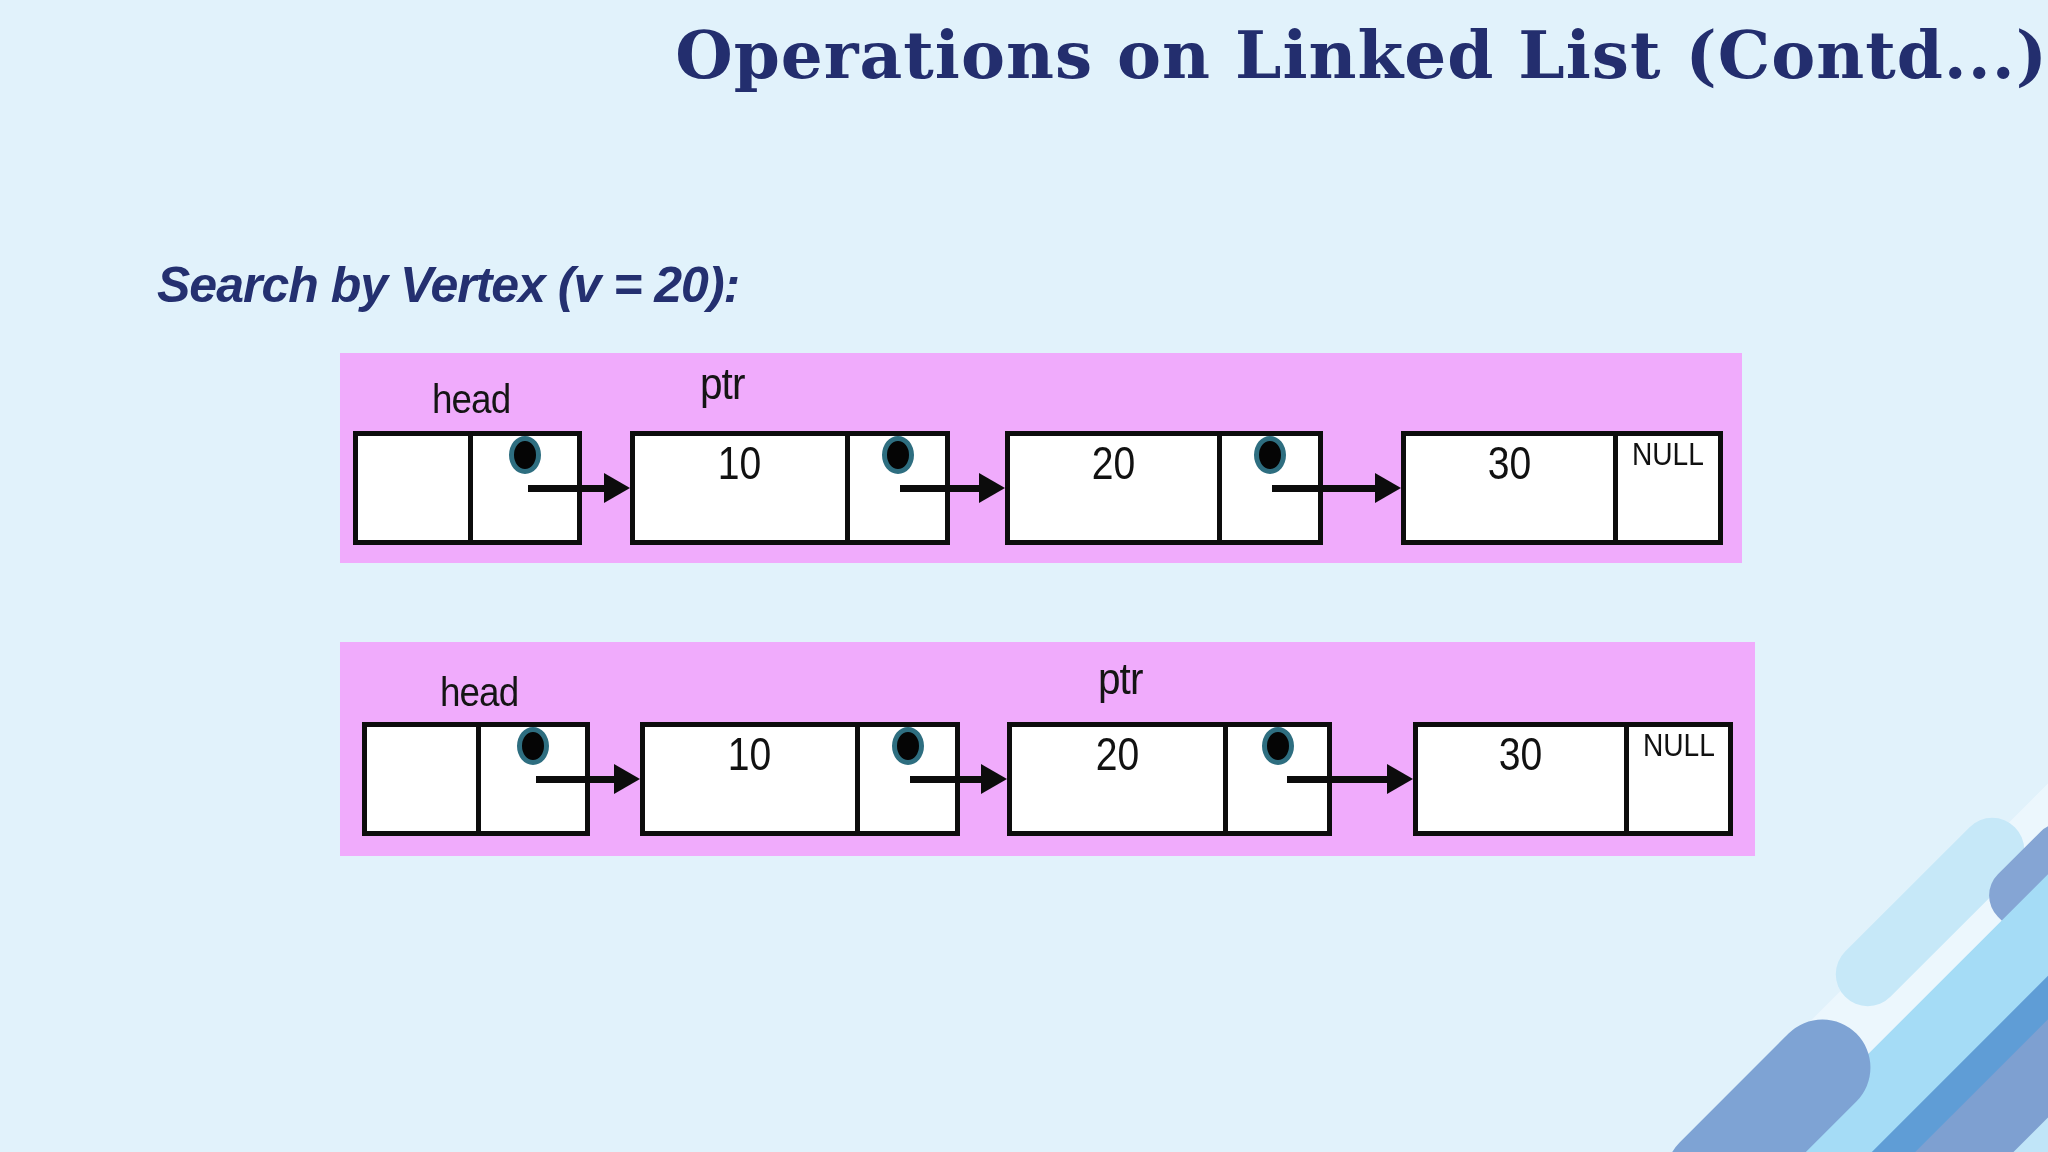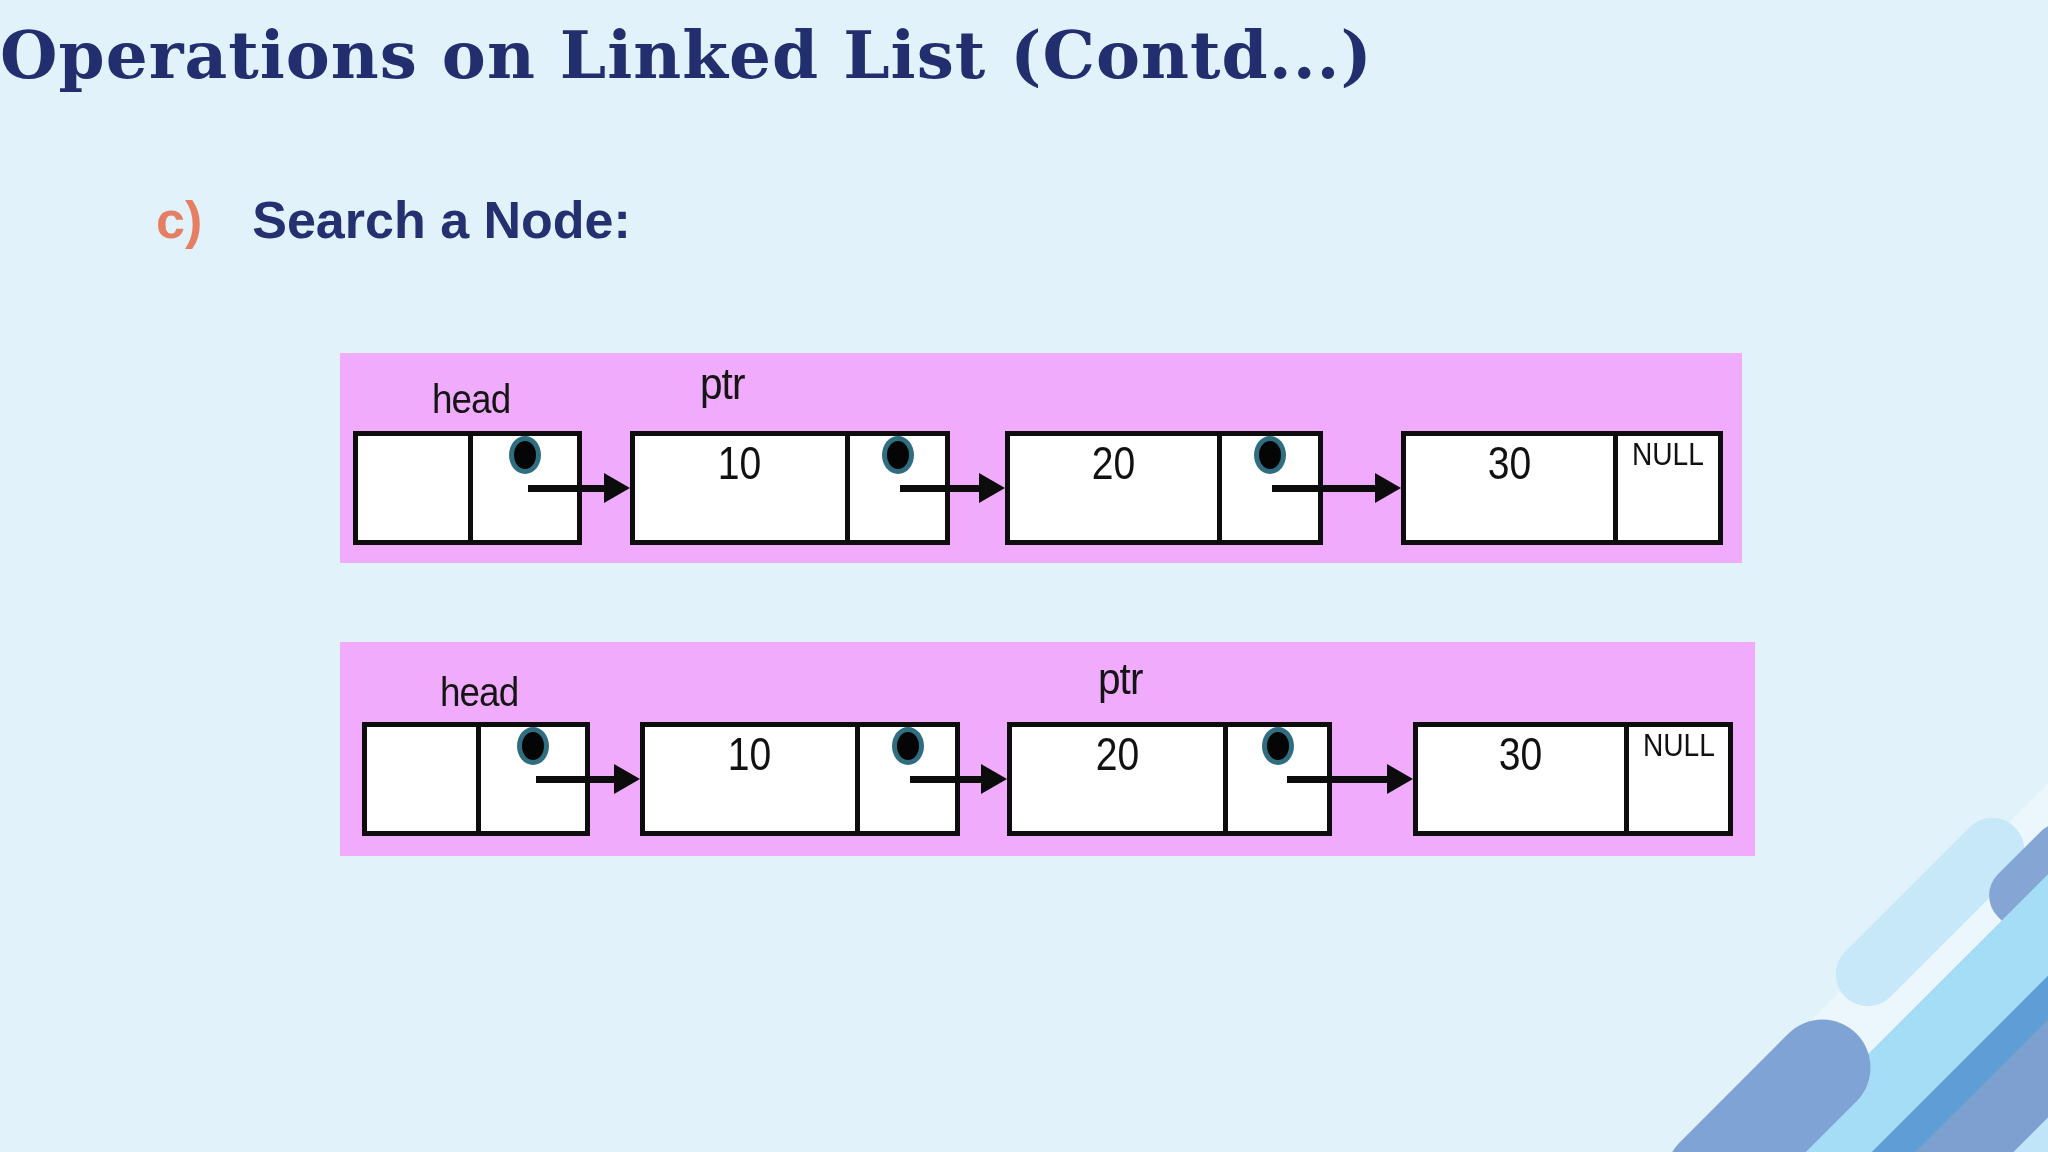--- a/index.html
+++ b/index.html
@@ -14,21 +14,21 @@
   .s-lcyan1{left:1810px;top:880px; width:240px;height:64px; background:#c6e8f8;border-radius:32px;}
   .s-slate3{left:1998px;top:837px; width:120px;height:110px;background:#85a5d4;border-radius:30px;}
   .s-cyan1 {left:1655px;top:1005px;width:560px;height:86px; background:#a5dcf6;border-radius:43px;}
   .s-med1  {left:1782px;top:1053px;width:400px;height:54px; background:#5f9dd6;border-radius:27px;}
   .s-slate1{left:1820px;top:1060px;width:420px;height:110px;background:#7ea0d1;border-radius:55px;}
   .s-lcyan2{left:1915px;top:1105px;width:320px;height:70px; background:#c0e5f8;border-radius:35px;}
   .s-pale2 {left:1960px;top:1135px;width:280px;height:70px; background:#eef8fd;border-radius:35px;}
   .s-slate2{left:1643px;top:1074px;width:250px;height:96px; background:#7ea3d4;}
 
   
-  .title{position:absolute;left:0;right:0;top:16px;margin:0;text-align:left;
+  .title{position:absolute;left:0;right:0;top:16px;margin:0;text-align:right;
          font-family:"DejaVu Serif",serif;font-weight:700;font-size:66px;
          color:#232e6e;letter-spacing:1px;}
   .bullet-line{position:absolute;left:156px;top:190px;font-size:52px;font-weight:700;color:#243070;}
   .bullet-letter{color:#e57f63;margin-right:50px;}
   .subtitle{position:absolute;left:157px;top:256px;font-size:50px;font-weight:700;
             font-style:italic;color:#243070;letter-spacing:-1px;}
 
   
   .panel{position:absolute;background:#f0abfc;}
   .panel1{left:340px;top:353px;width:1402px;height:210px;}
@@ -62,23 +62,21 @@
     <div class="stripe s-slate3"></div>
     <div class="stripe s-cyan1"></div>
     <div class="stripe s-med1"></div>
     <div class="stripe s-slate1"></div>
     <div class="stripe s-lcyan2"></div>
     <div class="stripe s-pale2"></div>
     <div class="stripe s-slate2"></div>
   </div>
 
   <h1 class="title">Operations on Linked List (Contd...)</h1>
-  <div class="bullet-line">
-    <span class="bullet-letter">c)</span><span>Search a Node:</span>
-  </div>
+  <div class="subtitle">Search by Vertex (v = 20):</div>
 
   <div class="panel panel1">
     <div class="lbl" style="left:92px;top:24px;">head</div>
     <div class="lbl ptr-size" style="left:360px;top:6px;">ptr</div>
 
     <div class="node" style="left:13px;top:78px;width:229px;height:114px;">
       <div class="cell data-cell" style="width:115px;"></div>
       <div class="cell ptr-cell">
         <span class="dot"></span>
       </div>

